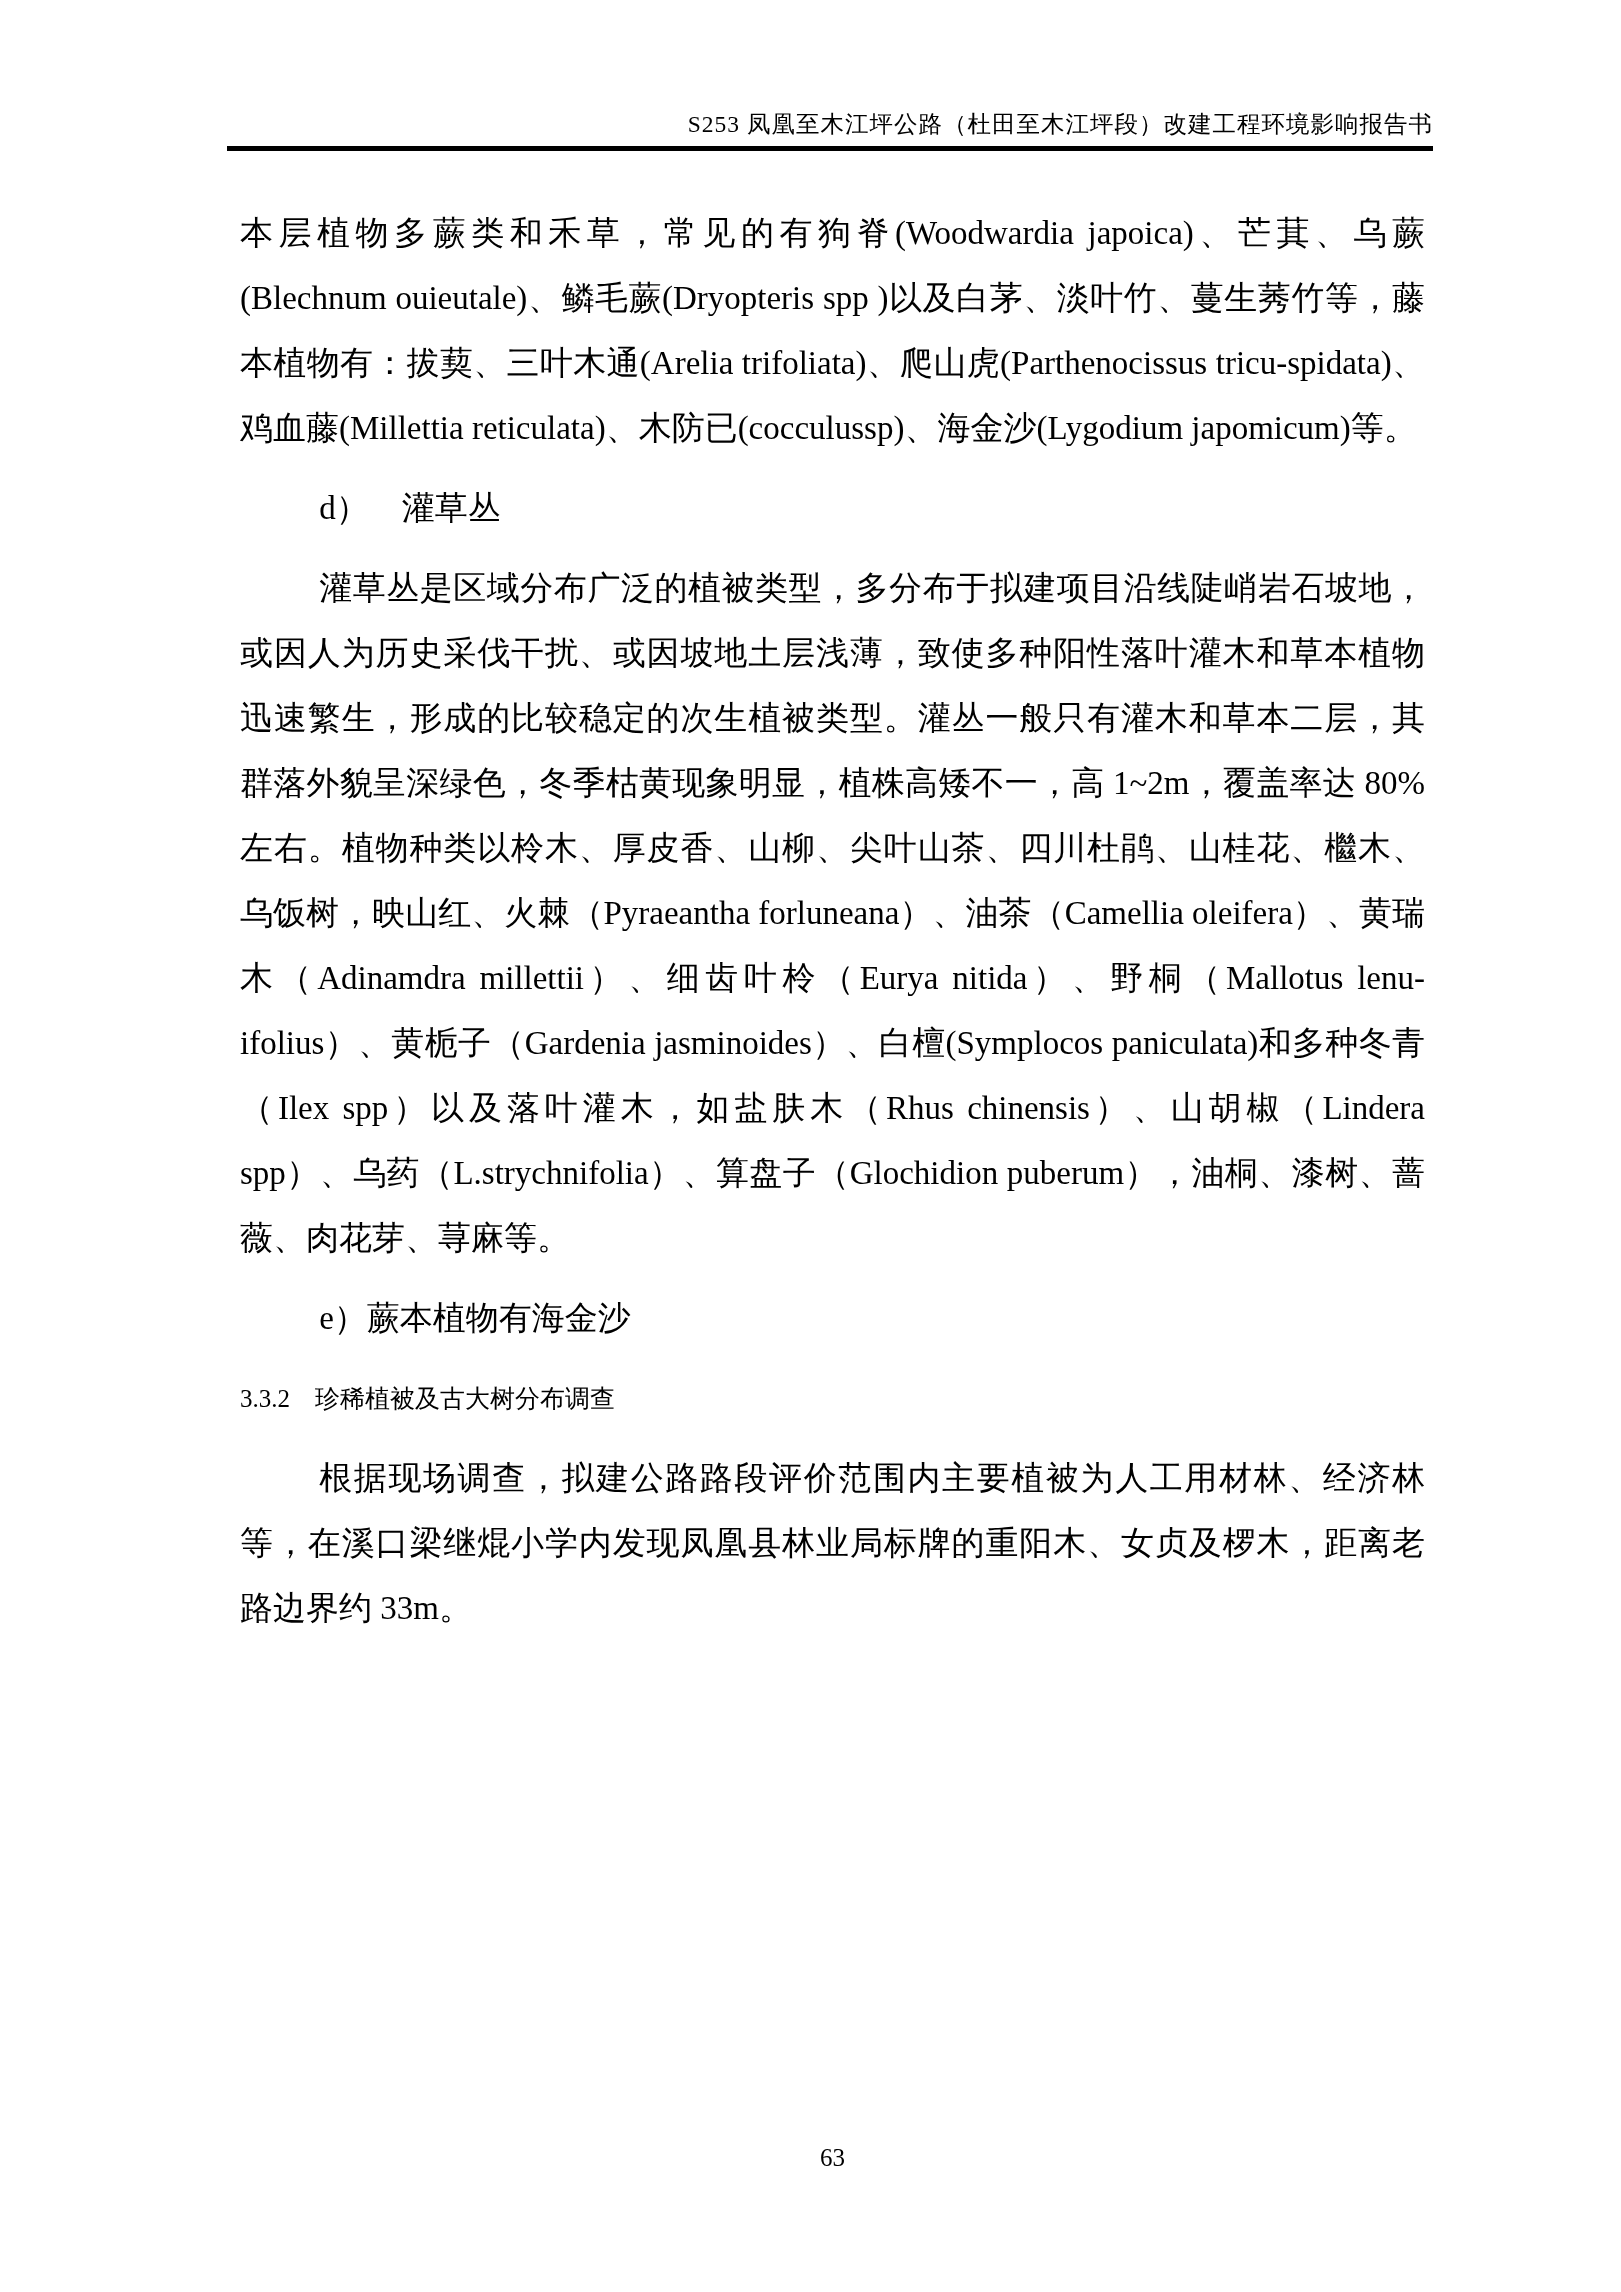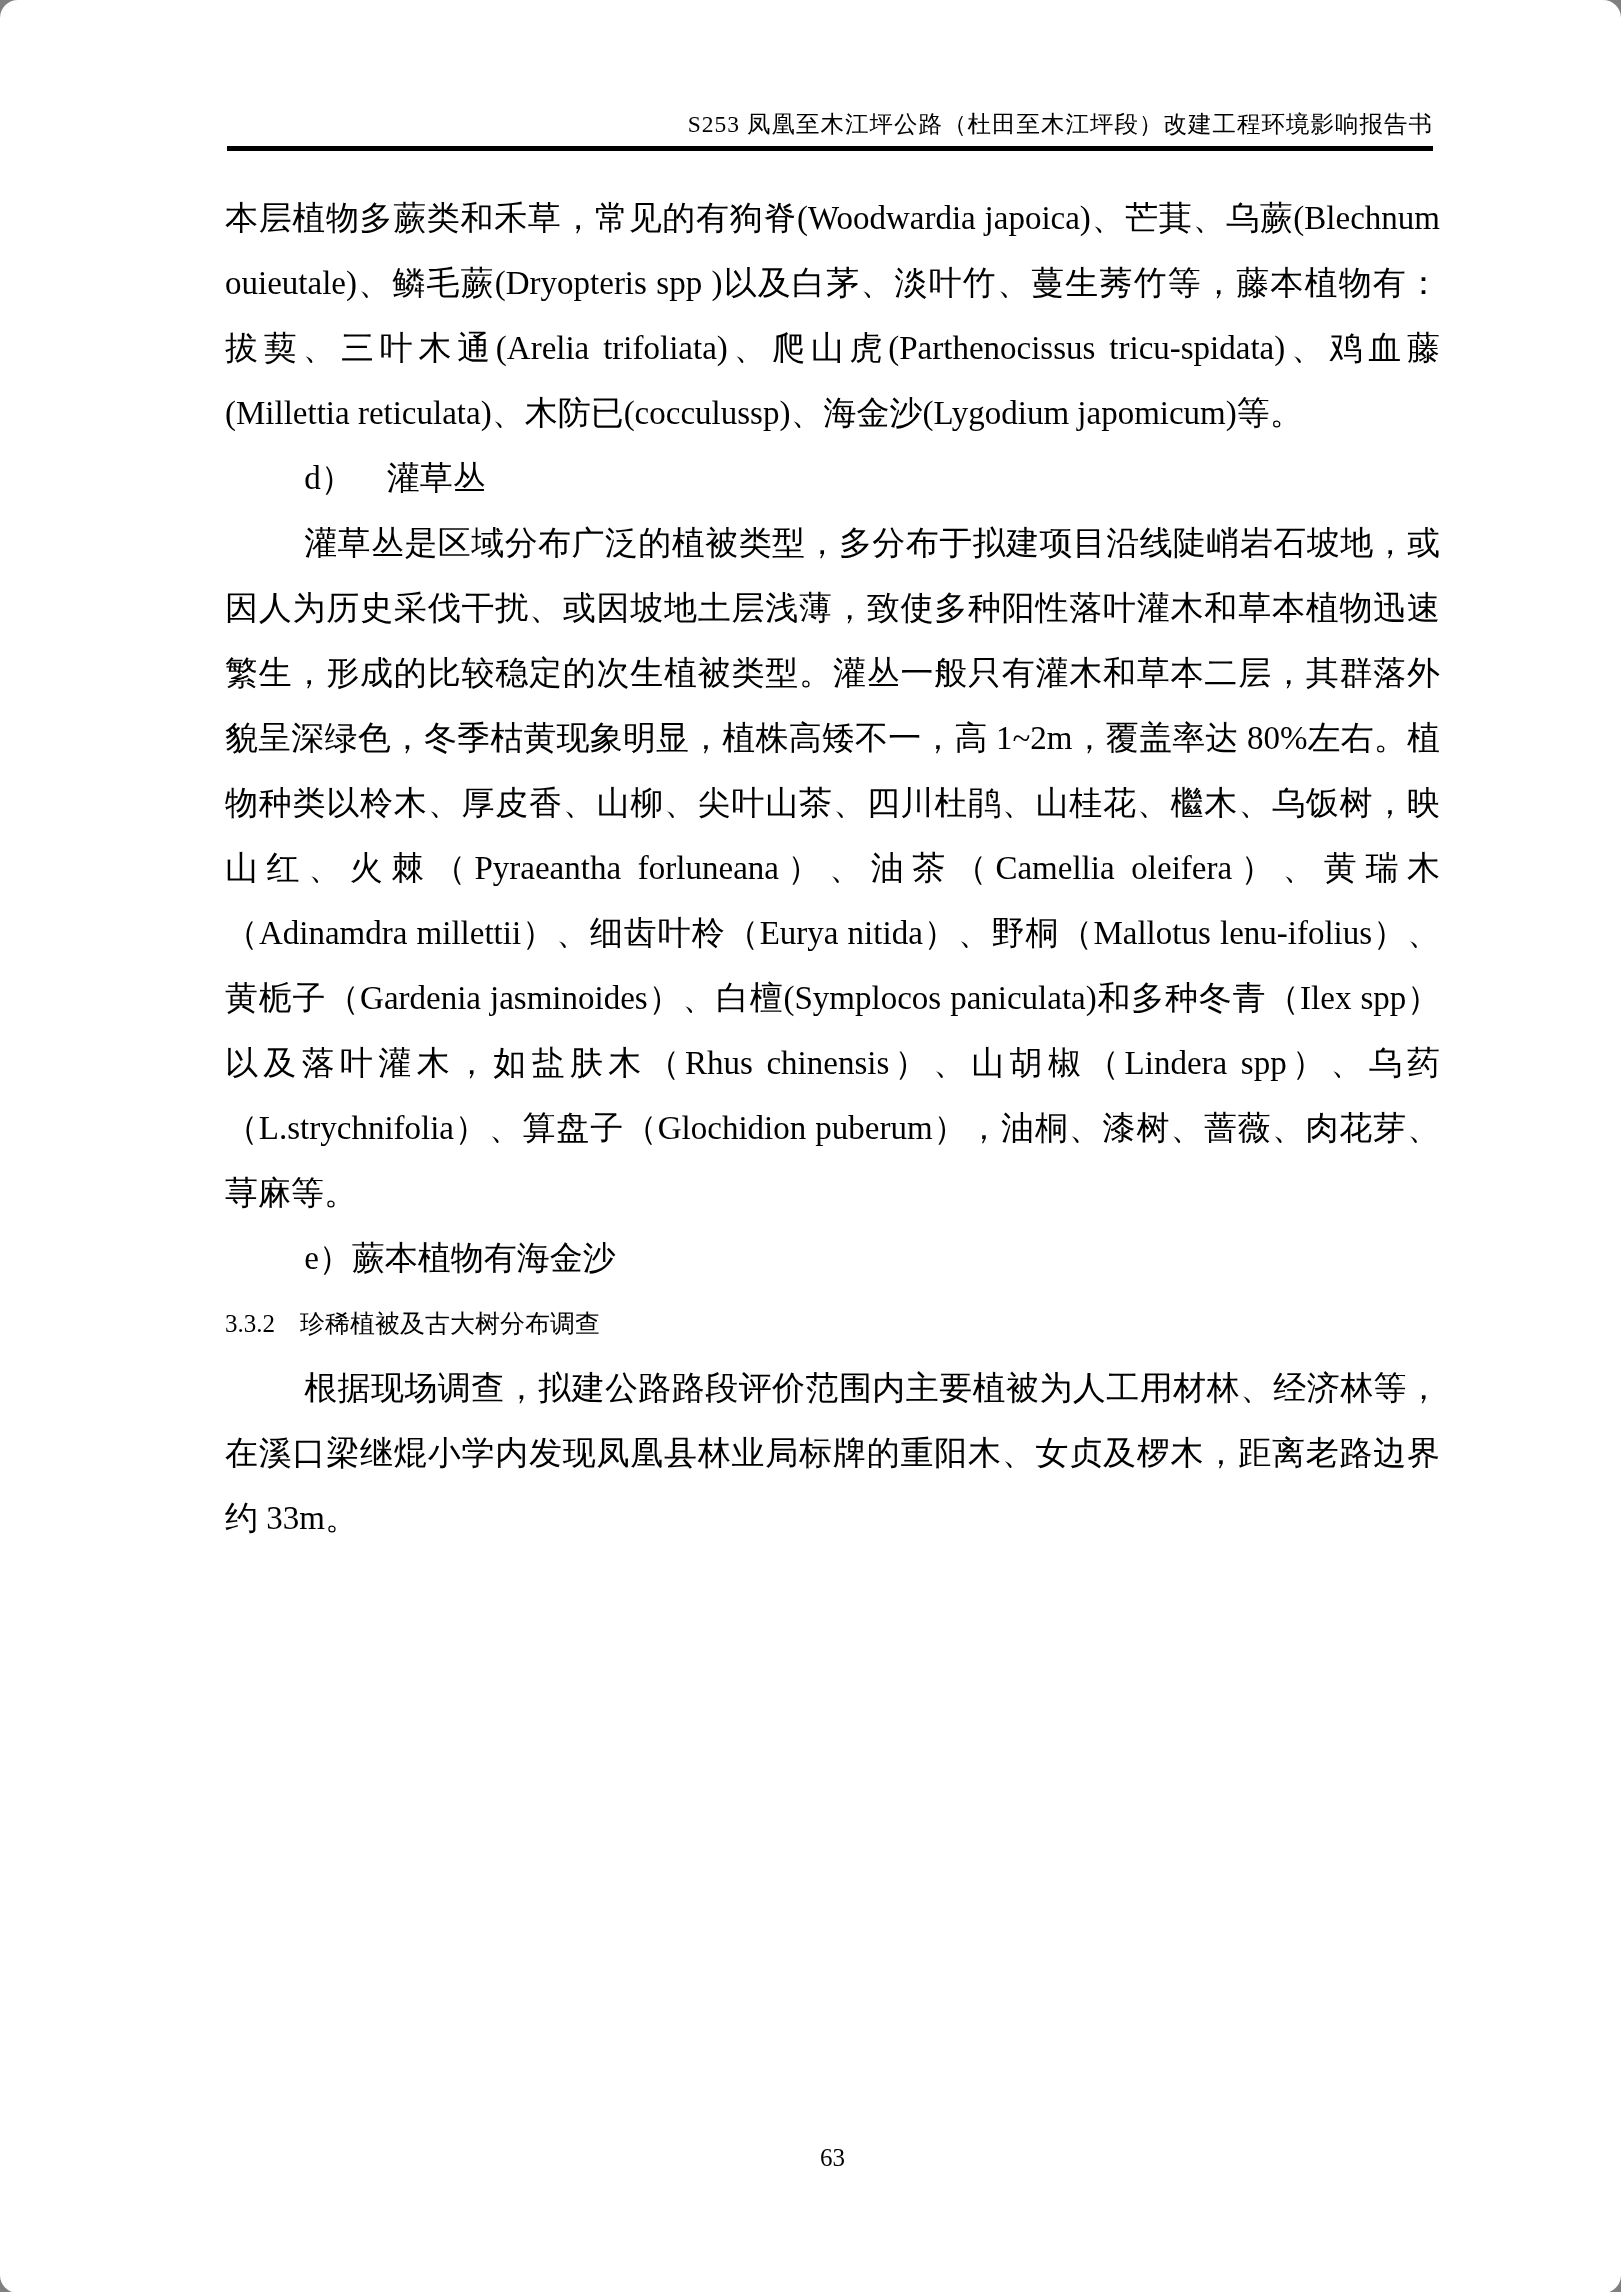--- a/index.html
+++ b/index.html
@@ -9,21 +9,20 @@
   }
   .page {
     position: relative;
     width: 1621px;
     height: 2293px;
     margin: 0 auto;
     background: #ffffff;
     font-family: "Liberation Serif", "DejaVu Serif", serif;
     color: #000000;
     overflow: hidden;
-    border-radius: 18px;
   }
   .page-header {
     position: absolute;
     left: 227px;
     top: 110px;
     width: 1206px;
     text-align: right;
     font-size: 23.5px;
     line-height: 29px;
     letter-spacing: 1px;
@@ -41,21 +40,21 @@
     position: absolute;
     left: 225px;
     top: 186px;
     width: 1215px;
     font-size: 33px;
     line-height: 65px;
     text-align: justify;
     text-justify: inter-character;
   }
   .page-body p {
-    margin: 0;
+    margin: 15px;
     padding: 0;
   }
   .para-indent {
     text-indent: 2.4em;
   }
   .sub-item {
     text-align: left;
   }
   .section-heading {
     text-align: left;

